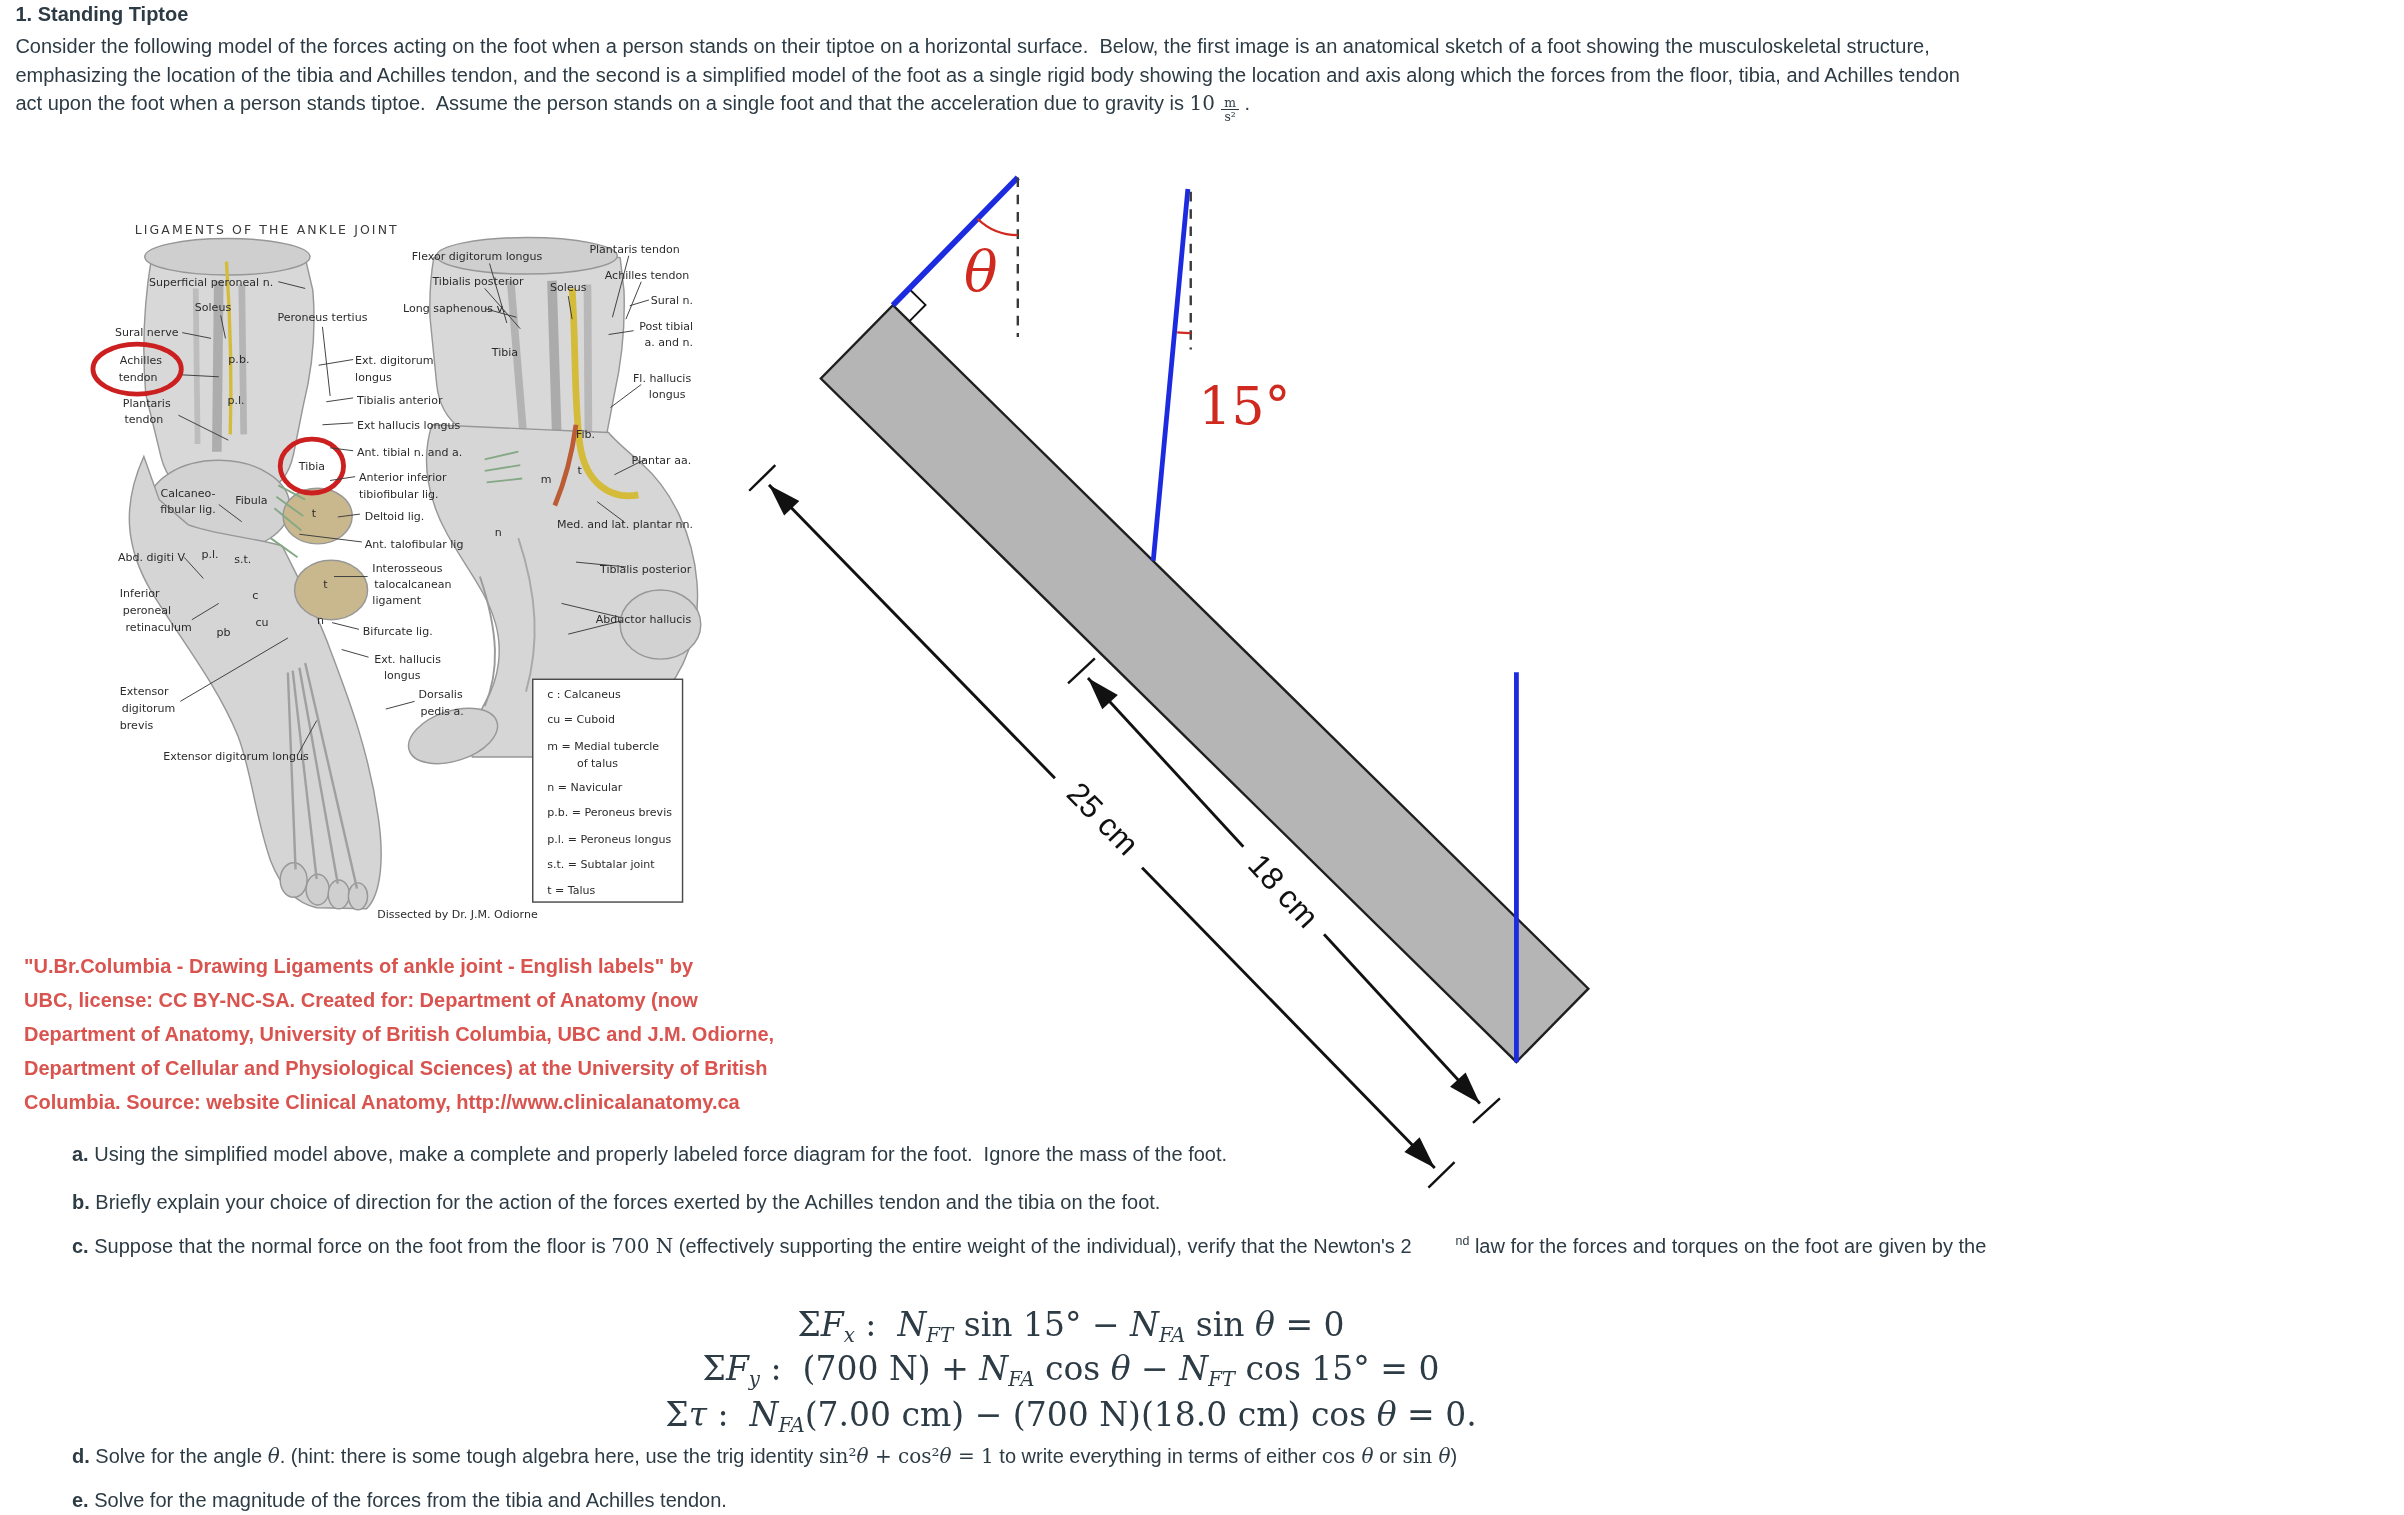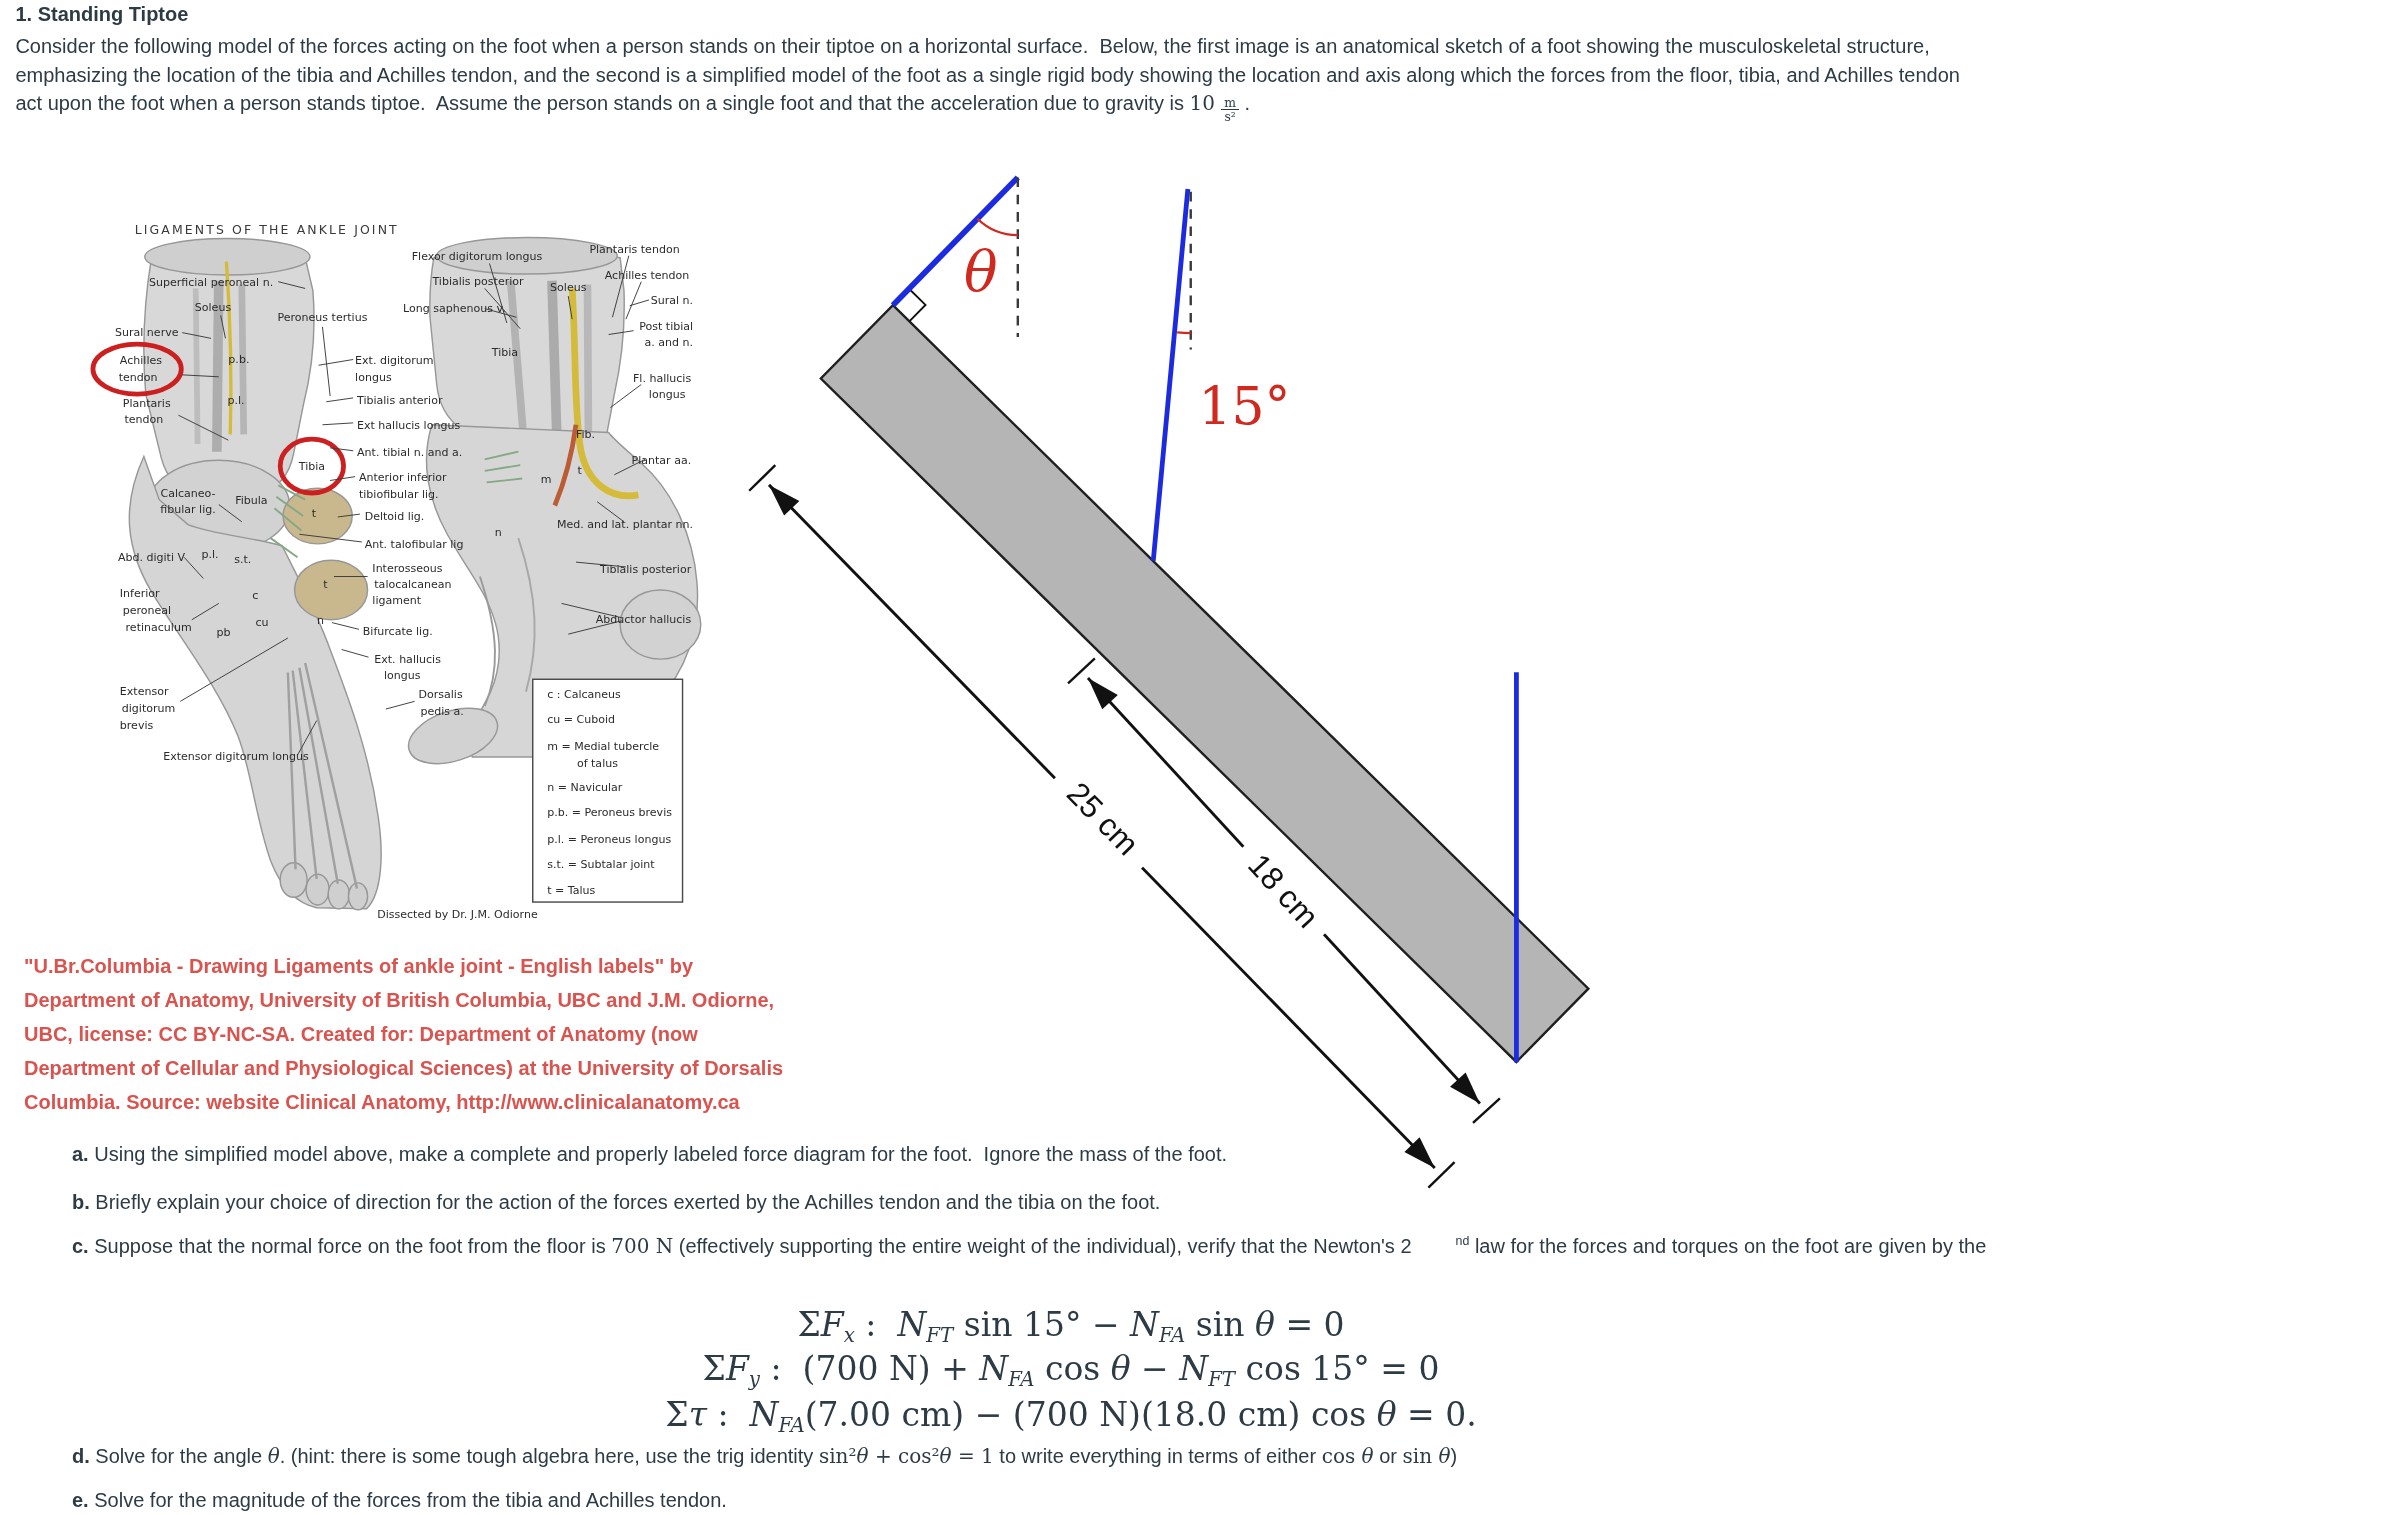--- a/index.html
+++ b/index.html
@@ -220,23 +220,23 @@
         <text x="570" y="849" font-size="11">p.b. = Peroneus brevis</text>
         <text x="570" y="877" font-size="11">p.l. = Peroneus longus</text>
         <text x="570" y="904" font-size="11">s.t. = Subtalar joint</text>
         <text x="570" y="931" font-size="11">t  =  Talus</text>
       </g>
     <text x="393" y="956">Dissected by Dr. J.M. Odiorne</text>
   </svg>
 
   <div class="citation">
     <div>"U.Br.Columbia - Drawing Ligaments of ankle joint - English labels" by</div>
+    <div>UBC, license: CC BY-NC-SA. Created for: Department of Anatomy (now</div>
     <div>Department of Anatomy, University of British Columbia, UBC and J.M. Odiorne,</div>
-    <div>UBC, license: CC BY-NC-SA. Created for: Department of Anatomy (now</div>
-    <div>Department of Cellular and Physiological Sciences) at the University of Dorsalis</div>
+    <div>Department of Cellular and Physiological Sciences) at the University of British</div>
     <div>Columbia. Source: website Clinical Anatomy, http://www.clinicalanatomy.ca</div>
   </div>
 
   <svg id="diagram" style="position:absolute;left:740px;top:115px" width="913" height="1076" viewBox="770 120 950 1120">
 
     <polygon points="929,318 1652.9,1029.4 1577.9,1105.7 854,394.3" fill="#b5b5b5" stroke="#1f1f1f" stroke-width="2.5"></polygon>
 
     <polyline points="946.1,334.8 962.9,317.7 945.8,300.8" fill="none" stroke="#111" stroke-width="2"></polyline>
 
     <line class="blue-line" x1="929" y1="318" x2="1059" y2="185" stroke-width="6"></line>

